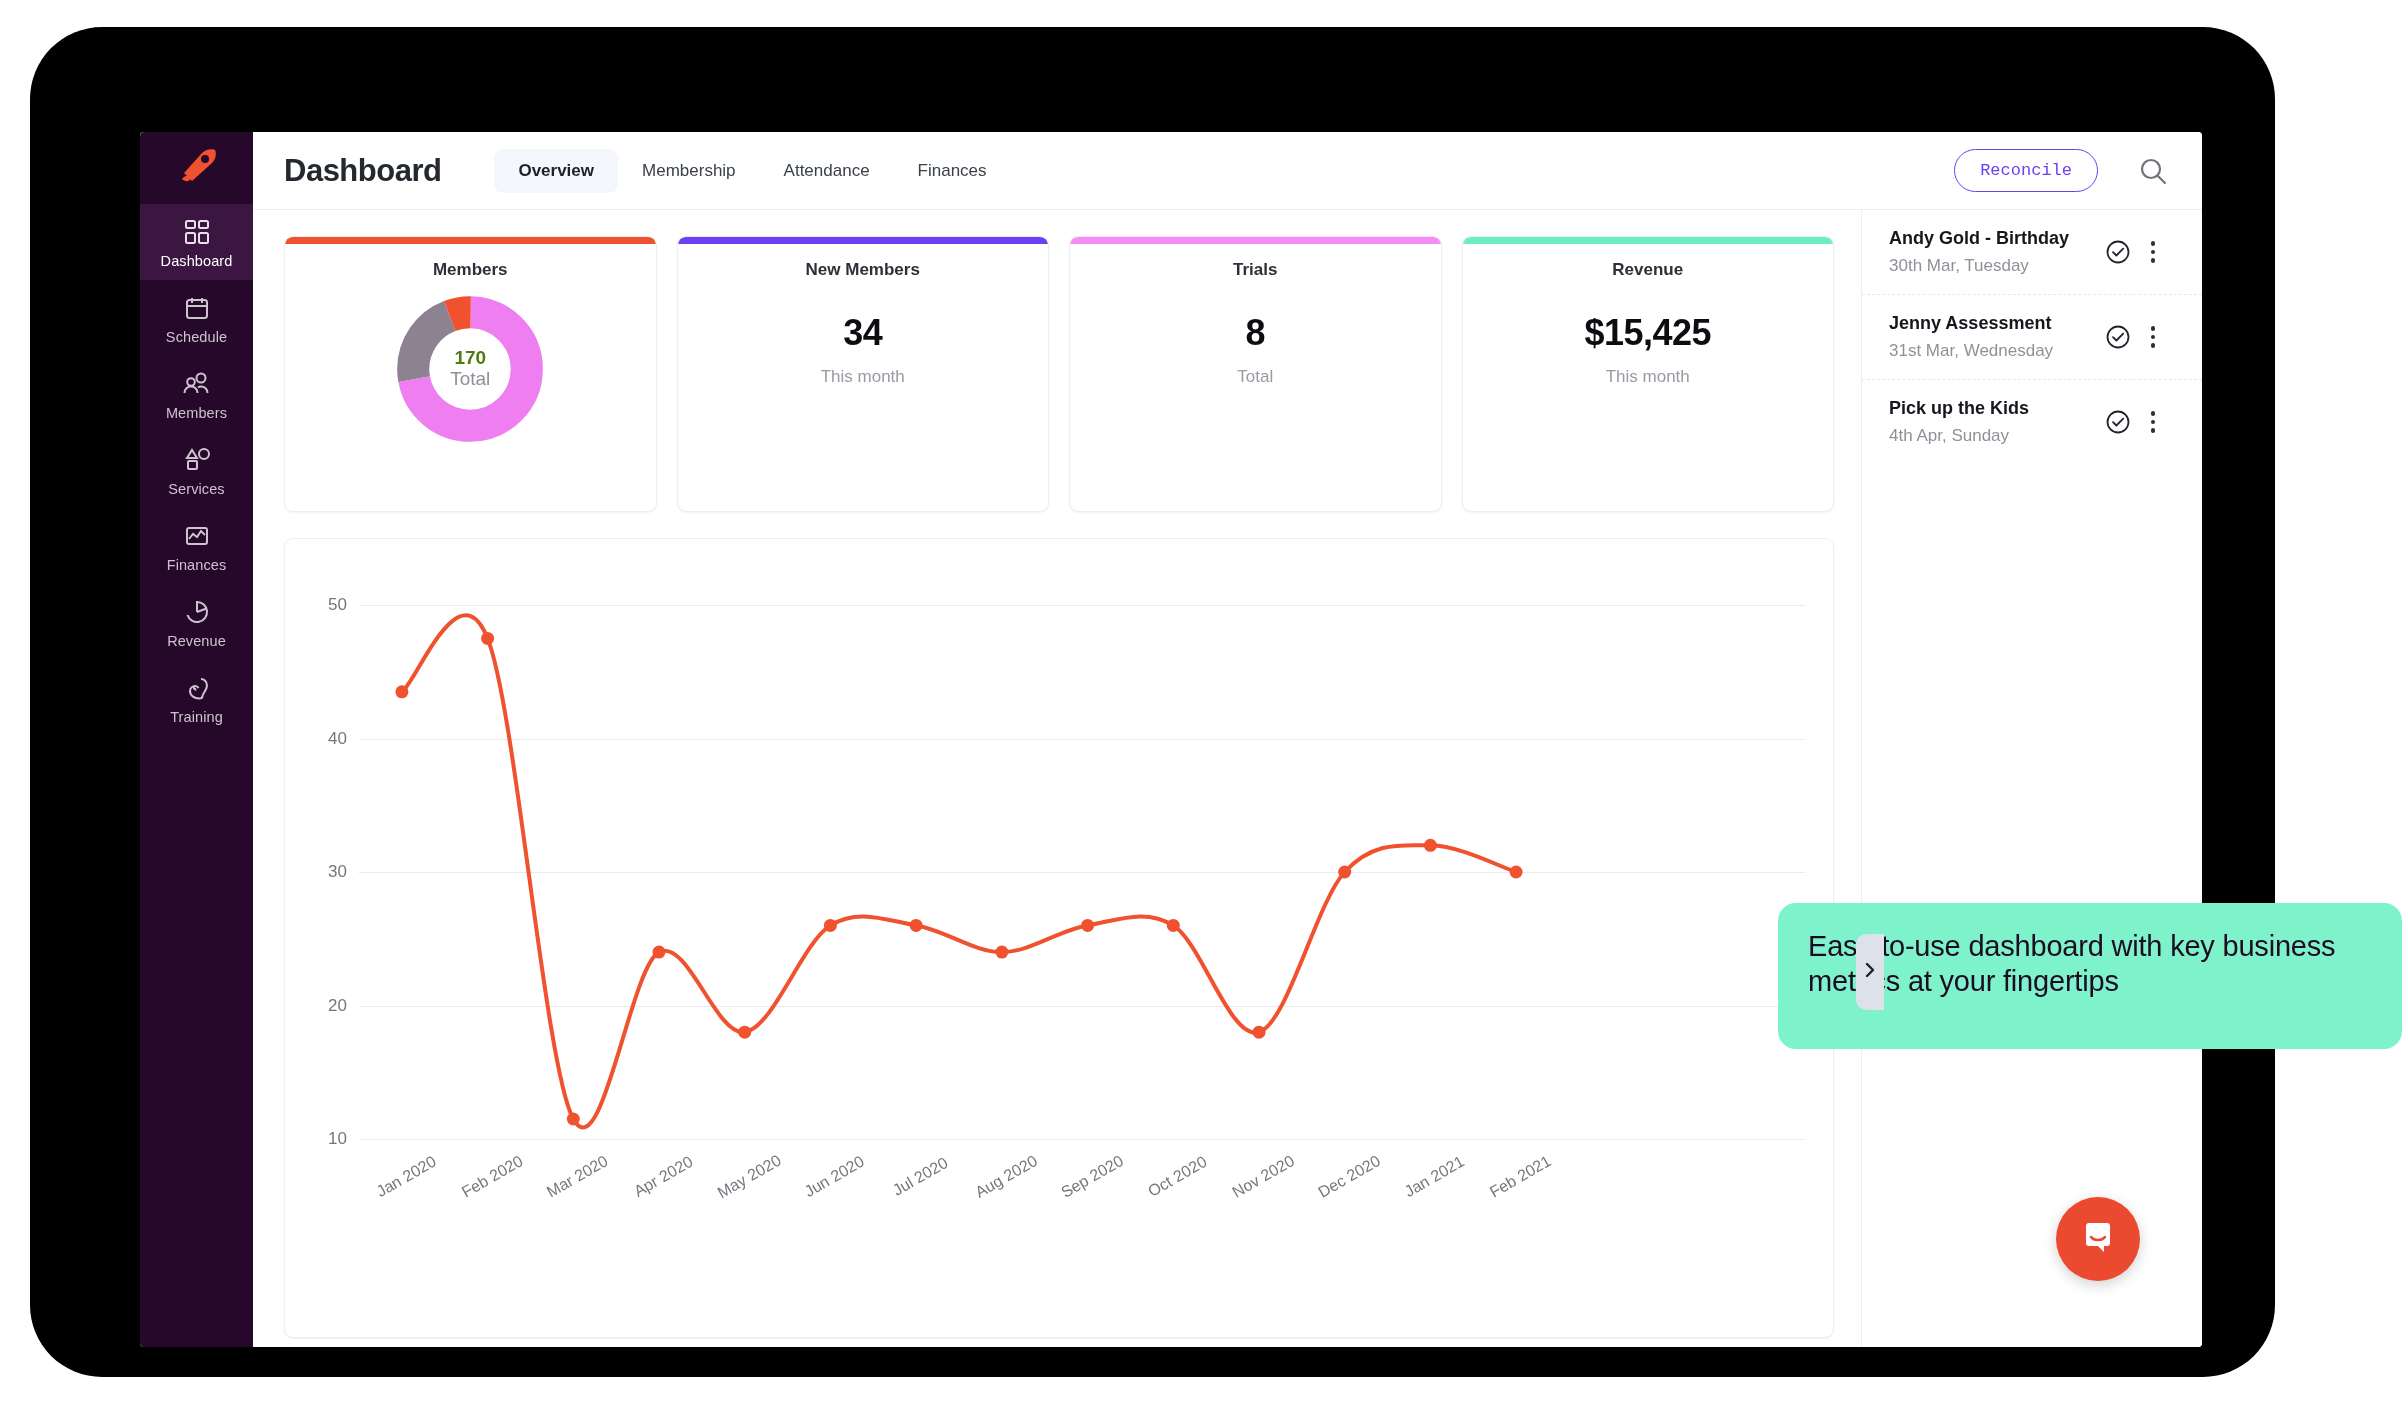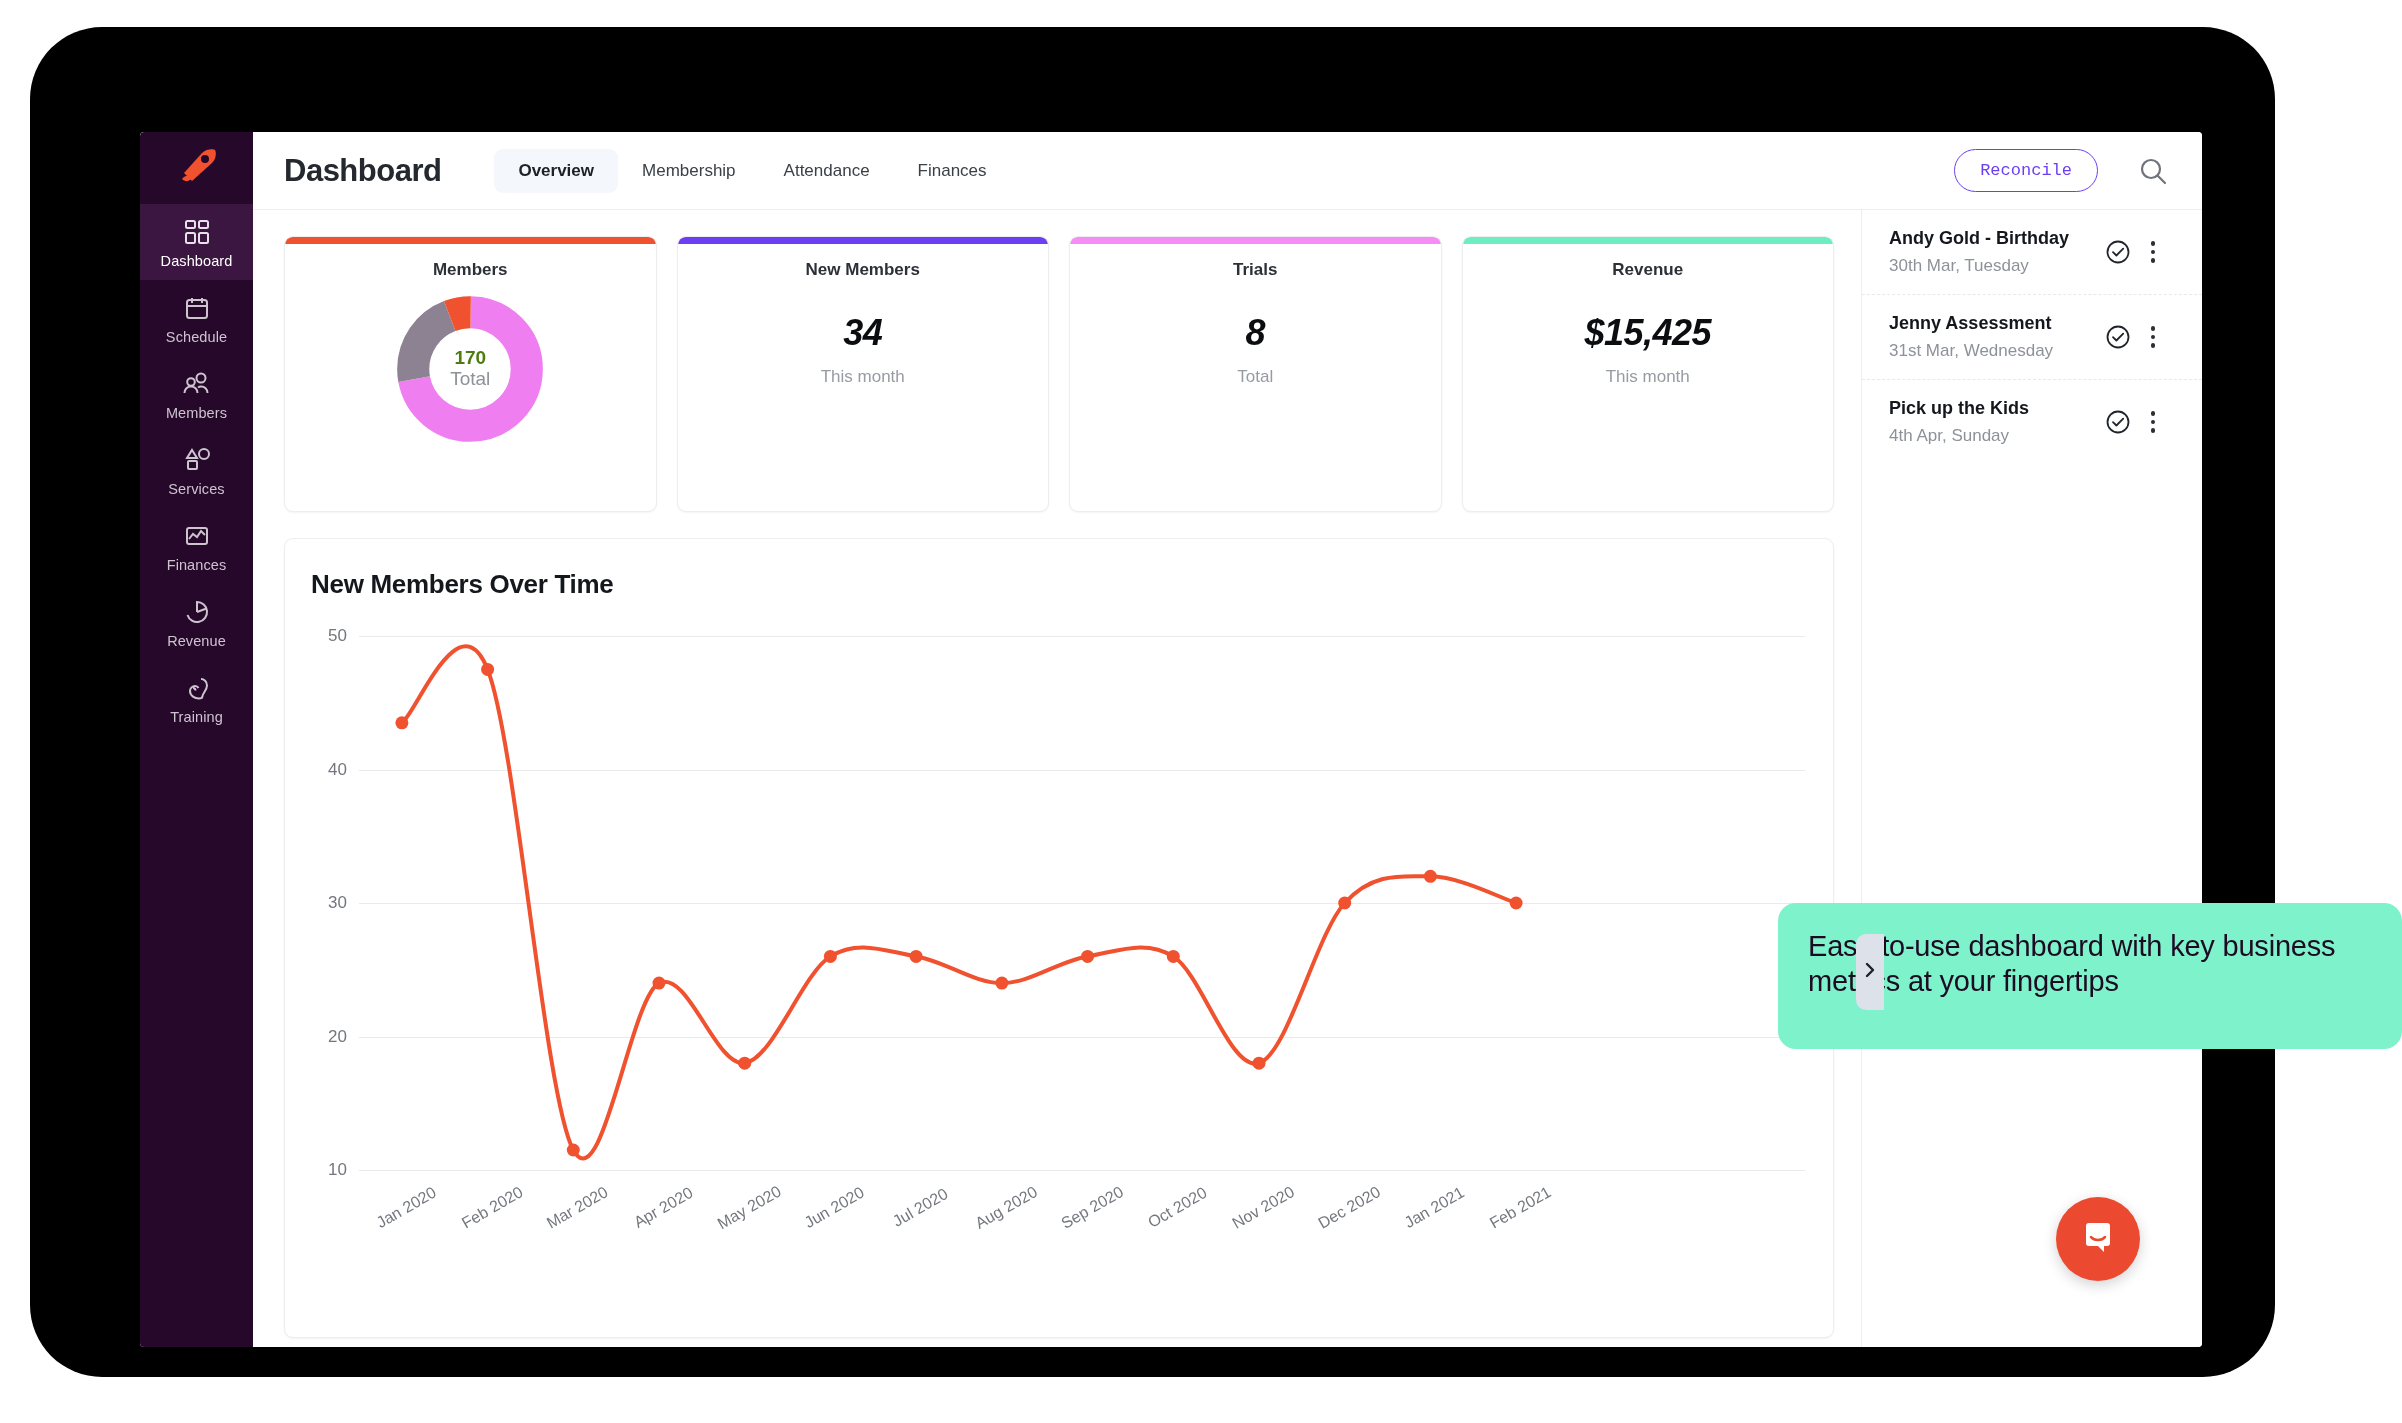--- a/index.html
+++ b/index.html
@@ -90,21 +90,21 @@
   .stat-card {
     flex: 1 1 0; min-width: 0;
     background: #ffffff; border: 1px solid #eceef1; border-radius: 9px;
     box-shadow: 0 1px 2px rgba(20,20,40,.05);
     position: relative; overflow: hidden;
     padding: 22px 10px 20px; text-align: center;
     height: 276px;
   }
   .stat-card .accent { position: absolute; left:0; top:0; width:100%; height:7px; border-radius: 9px 9px 0 0; }
   .stat-title { font-size: 17px; font-weight: 700; color: #2c3138; line-height: 1.35; padding: 0 6px; }
-  .stat-value { font-size: 36px; font-weight: 700; color: #0b0d10; margin-top: 30px; letter-spacing: -.5px; font-style: italic; }
+  .stat-value { font-size: 36px; font-weight: 700; color: #0b0d10; margin-top: 30px; letter-spacing: -.5px; }
   .stat-sub { font-size: 17px; color: #979ba2; margin-top: 13px; }
   .donut-wrap { display:flex; align-items:center; justify-content:center; margin-top: 12px; position:relative; }
   .donut-center { position:absolute; left:0; right:0; top:50%; transform: translateY(-50%); text-align:center; }
   .donut-num { font-size: 19px; font-weight: 700; color: #4d7c0f; line-height: 1.05; }
   .donut-lbl { font-size: 19px; color: #8d9299; }
 
   
   .chart-panel {
     margin-top: 26px; background:#ffffff; border:1px solid #eceef1; border-radius: 9px;
     box-shadow: 0 1px 2px rgba(20,20,40,.05);
@@ -329,21 +329,20 @@
           <div class="stat-card">
             <div class="accent" style="background:#6ceec2"></div>
             <div class="stat-title">Revenue</div>
             <div class="stat-value">$15,425</div>
             <div class="stat-sub">This month</div>
           </div>
 
         </section>
 
         <section class="chart-panel">
-          <div class="chart-title">New Members Over Time</div>
           <div class="chart-area" id="chart-area">
             <div id="ygrid">
                 <div class="gridline" style="top: 548px;"></div>
                 <div class="ytick" style="top: 548px;">10</div>
                 <div class="gridline" style="top: 414.5px;"></div>
                 <div class="ytick" style="top: 414.5px;">20</div>
                 <div class="gridline" style="top: 281px;"></div>
                 <div class="ytick" style="top: 281px;">30</div>
                 <div class="gridline" style="top: 147.5px;"></div>
                 <div class="ytick" style="top: 147.5px;">40</div>

